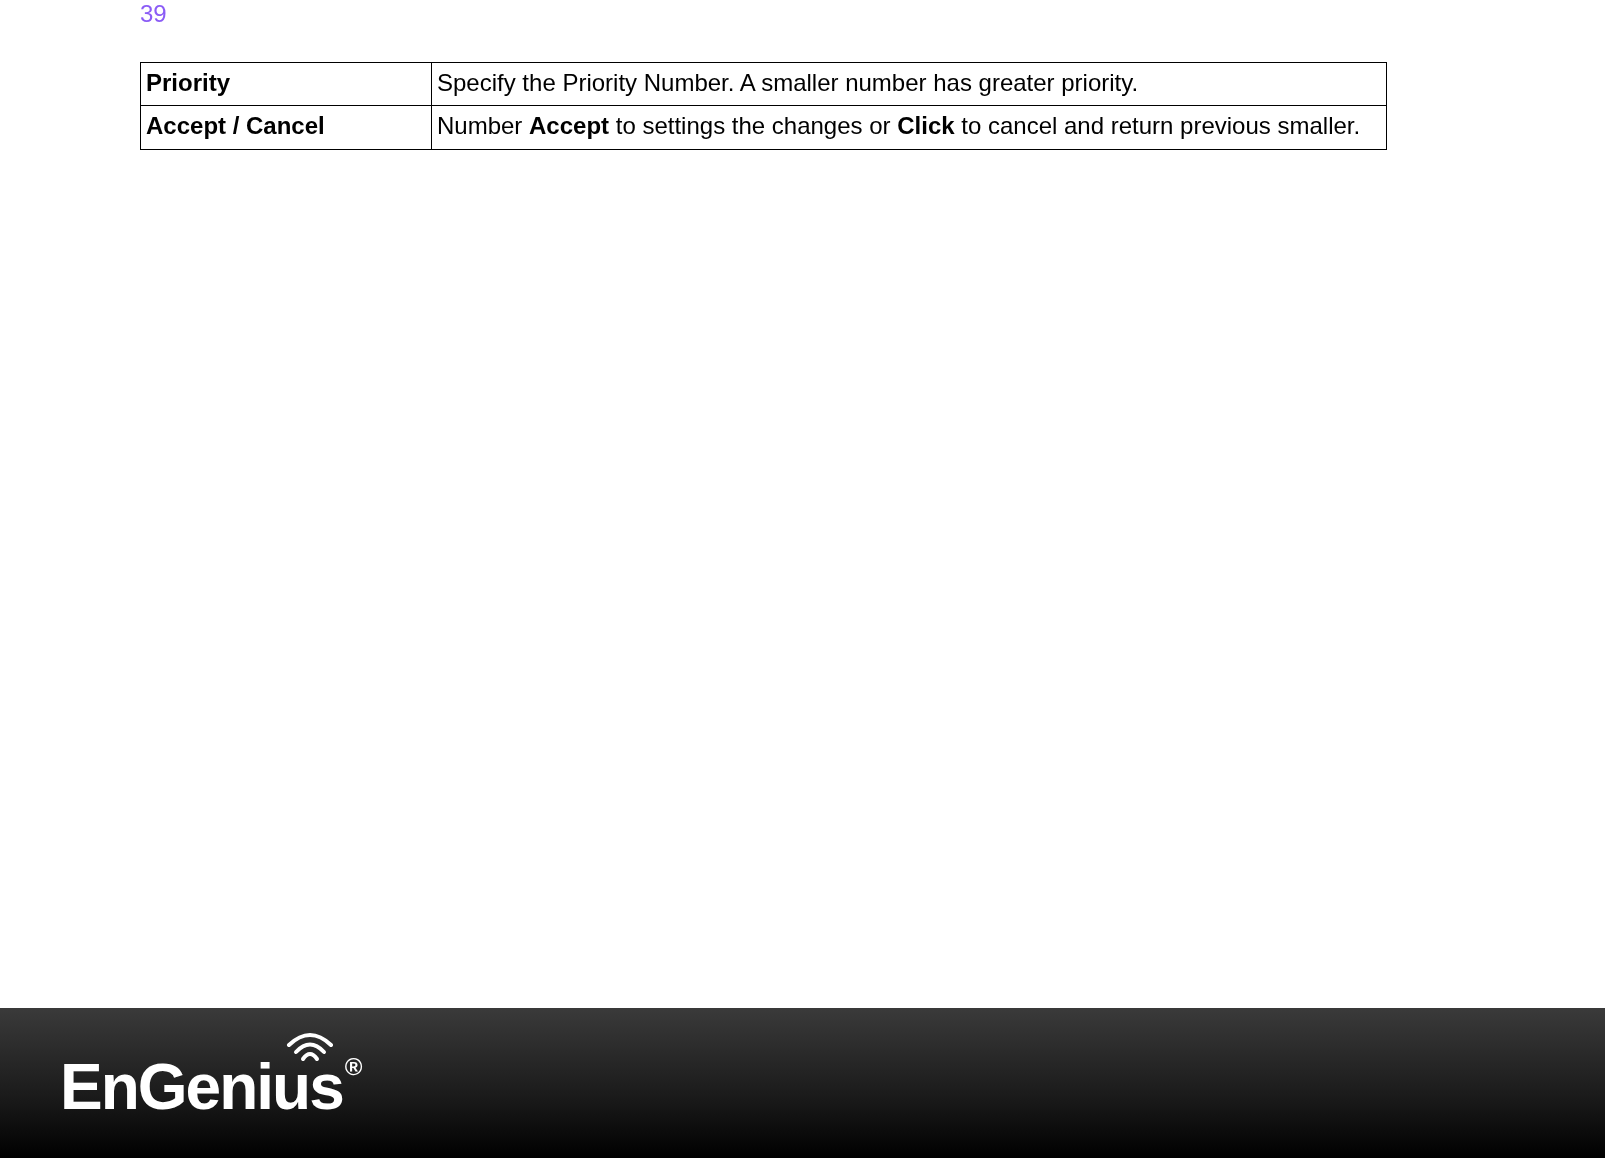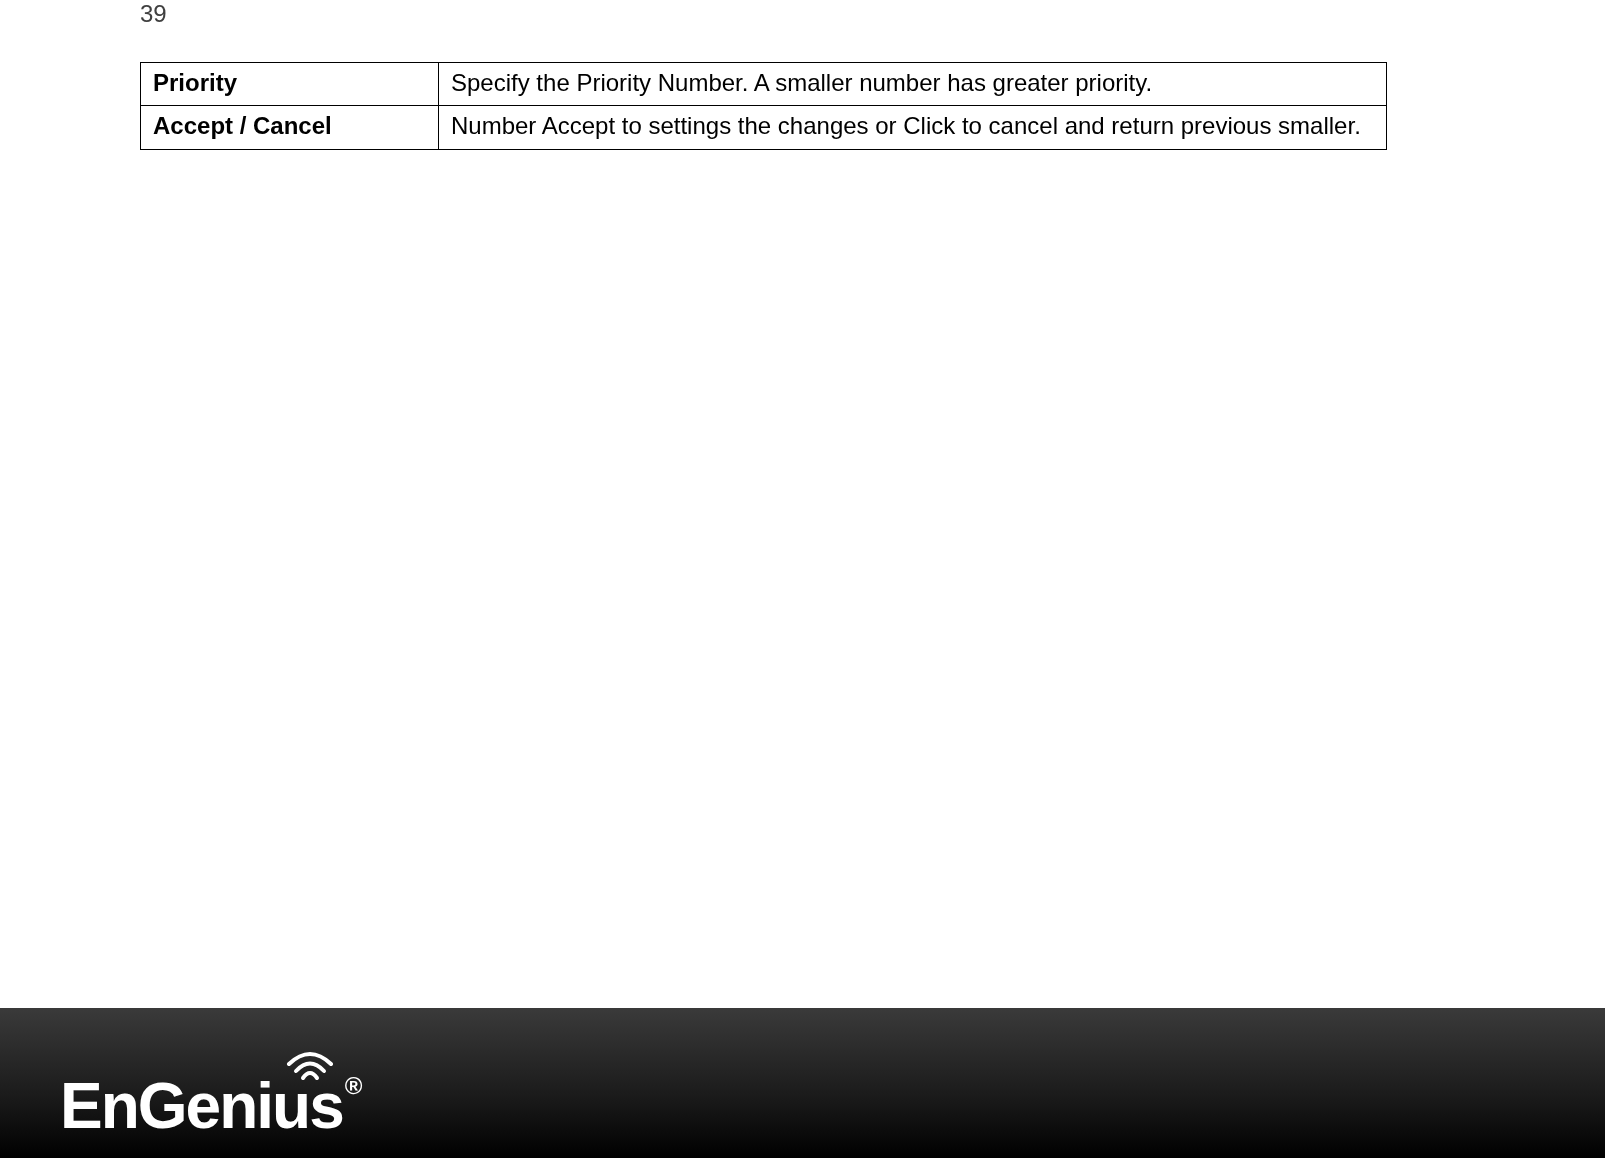--- a/index.html
+++ b/index.html
@@ -11,54 +11,54 @@
     background: #ffffff;
     color: #000000;
     position: relative;
     overflow: hidden;
   }
   .page-number {
     position: absolute;
     top: 0px;
     left: 140px;
     font-size: 24px;
-    color: #404040;
+    color: #8b5cf6;
   }
   .content-table {
     position: absolute;
     top: 62px;
     left: 140px;
     border-collapse: collapse;
     width: 1247px;
     table-layout: fixed;
   }
   .content-table td {
     border: 1.5px solid #000;
-    padding: 4px 10px 6px 12px;
+    padding: 4px 10px 6px 5px;
     font-size: 24px;
     line-height: 1.35;
     vertical-align: top;
   }
   .content-table td.label {
     width: 275px;
     font-weight: 700;
   }
-  .bold { font-weight: 400; text-align: right; }
+  .bold { font-weight: 700; text-align: right; }
   .footer-bar {
     position: absolute;
     left: 0;
     bottom: 0;
     width: 100%;
     height: 150px;
     background: linear-gradient(to bottom, #3a3a3a 0%, #1a1a1a 60%, #000 100%);
   }
   .logo {
     position: absolute;
     left: 60px;
-    bottom: 20px;
+    bottom: 39px;
     display: flex;
     align-items: flex-end;
     color: #fff;
   }
   .logo-text {
     font-family: Arial, Helvetica, sans-serif;
     font-weight: 900;
     font-size: 64px;
     letter-spacing: -2px;
     line-height: 1;

